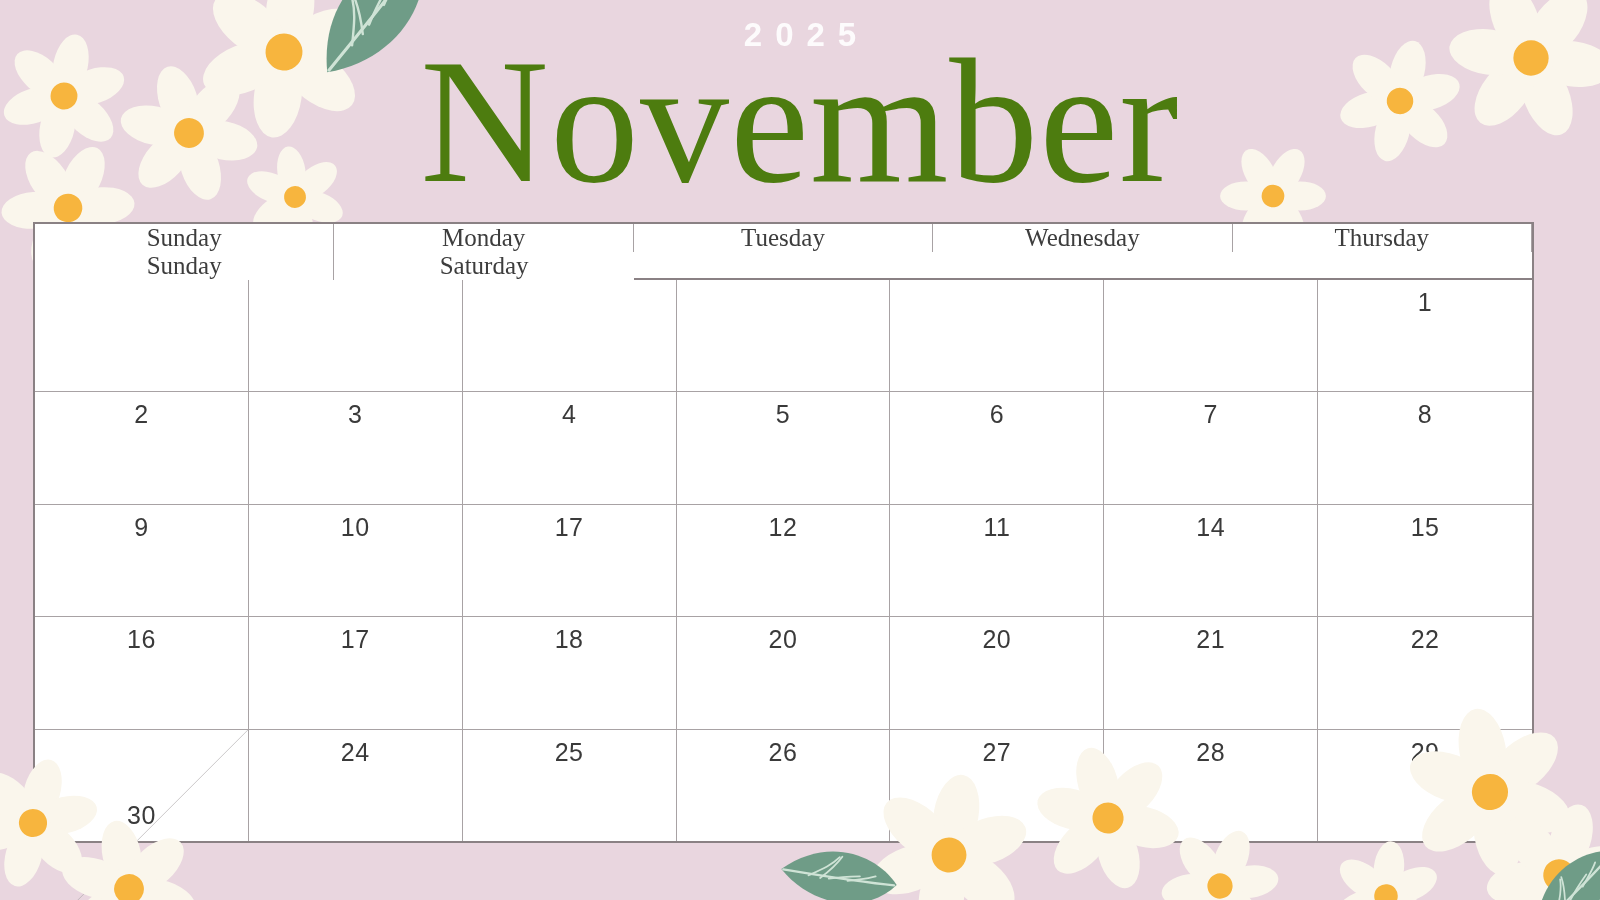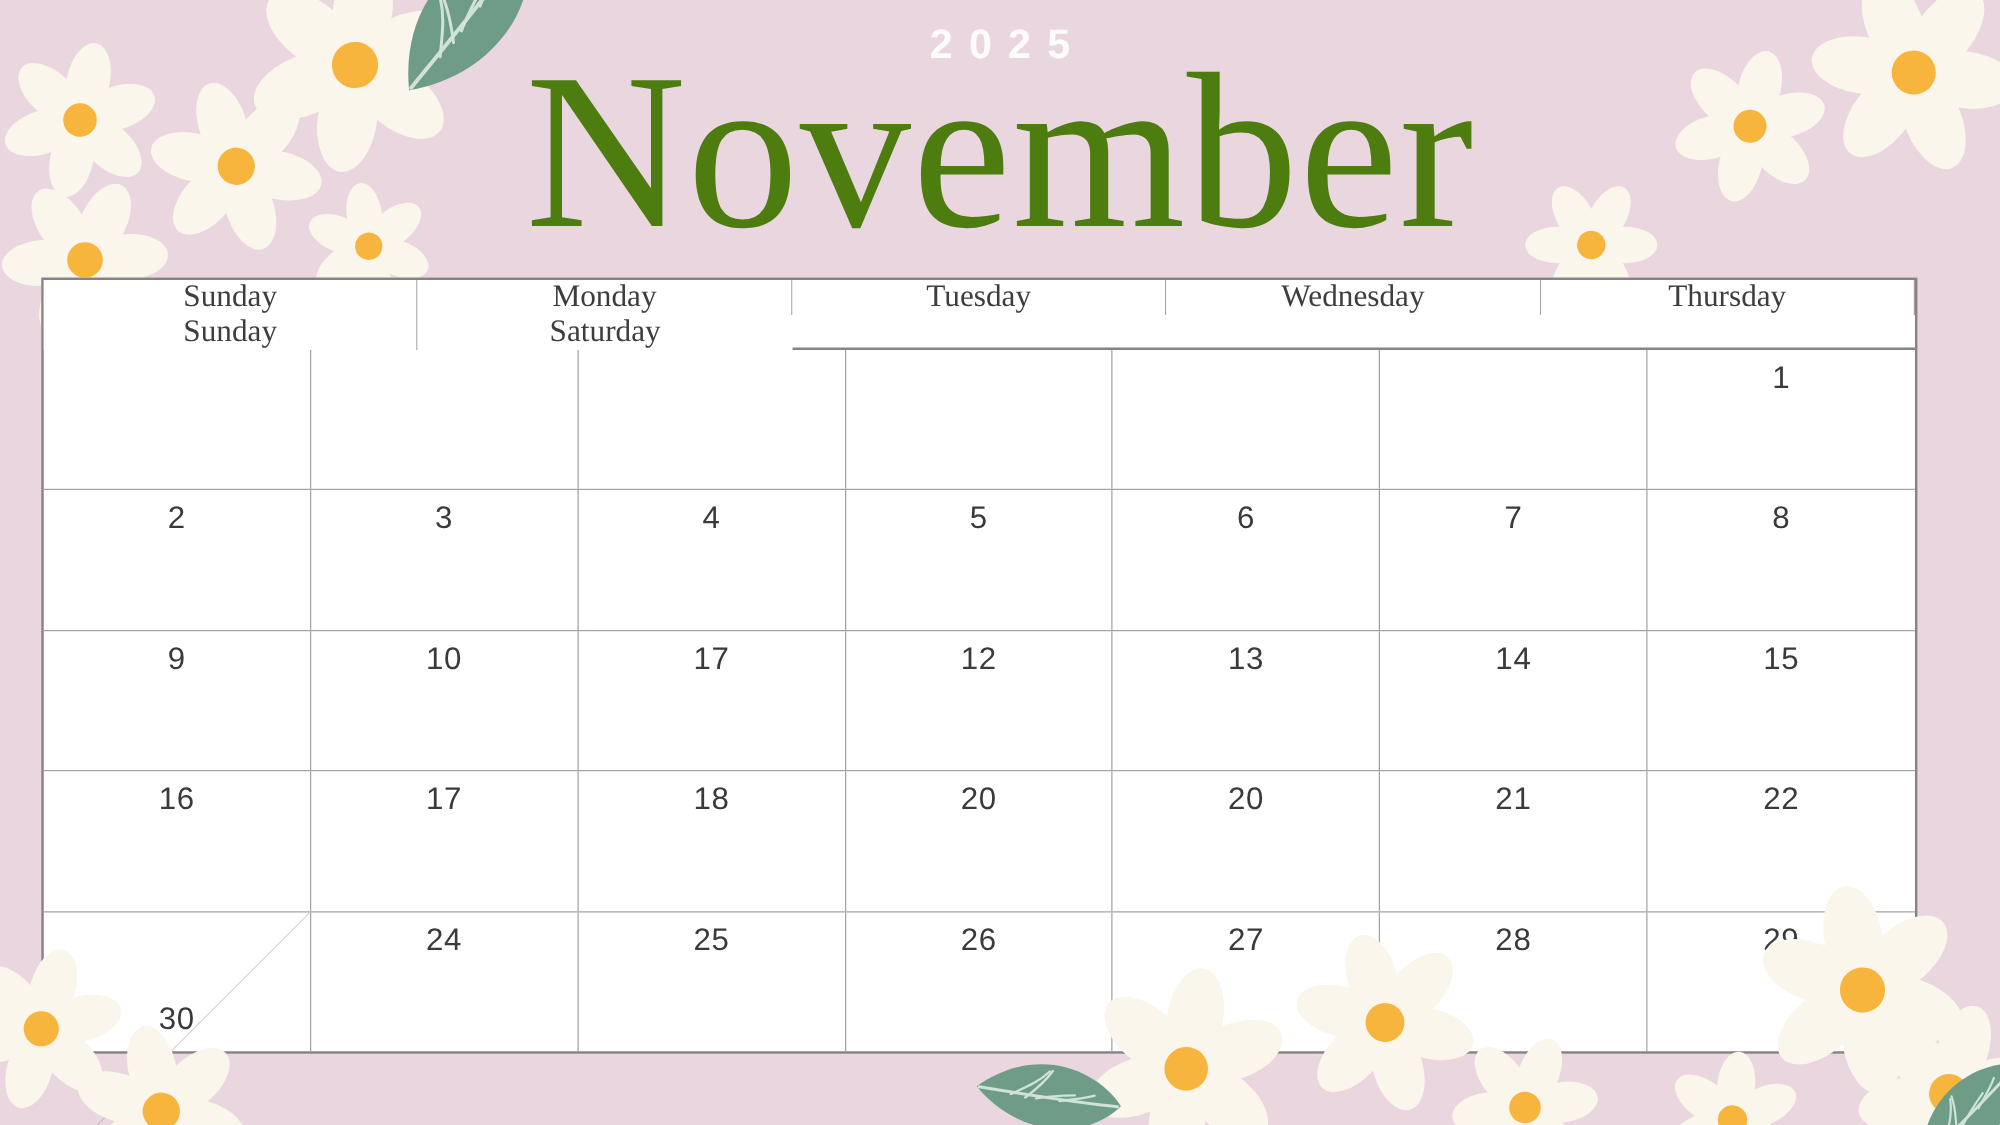--- a/index.html
+++ b/index.html
@@ -307,21 +307,21 @@
           <div class="day-cell">
             <div class="day-num">10</div>
           </div>
           <div class="day-cell">
             <div class="day-num">17</div>
           </div>
           <div class="day-cell">
             <div class="day-num">12</div>
           </div>
           <div class="day-cell">
-            <div class="day-num">13</div>
+            <div class="day-num">11</div>
           </div>
           <div class="day-cell">
             <div class="day-num">14</div>
           </div>
           <div class="day-cell">
             <div class="day-num">15</div>
           </div>
         </div>
         <div class="week-row">
           <div class="day-cell">

